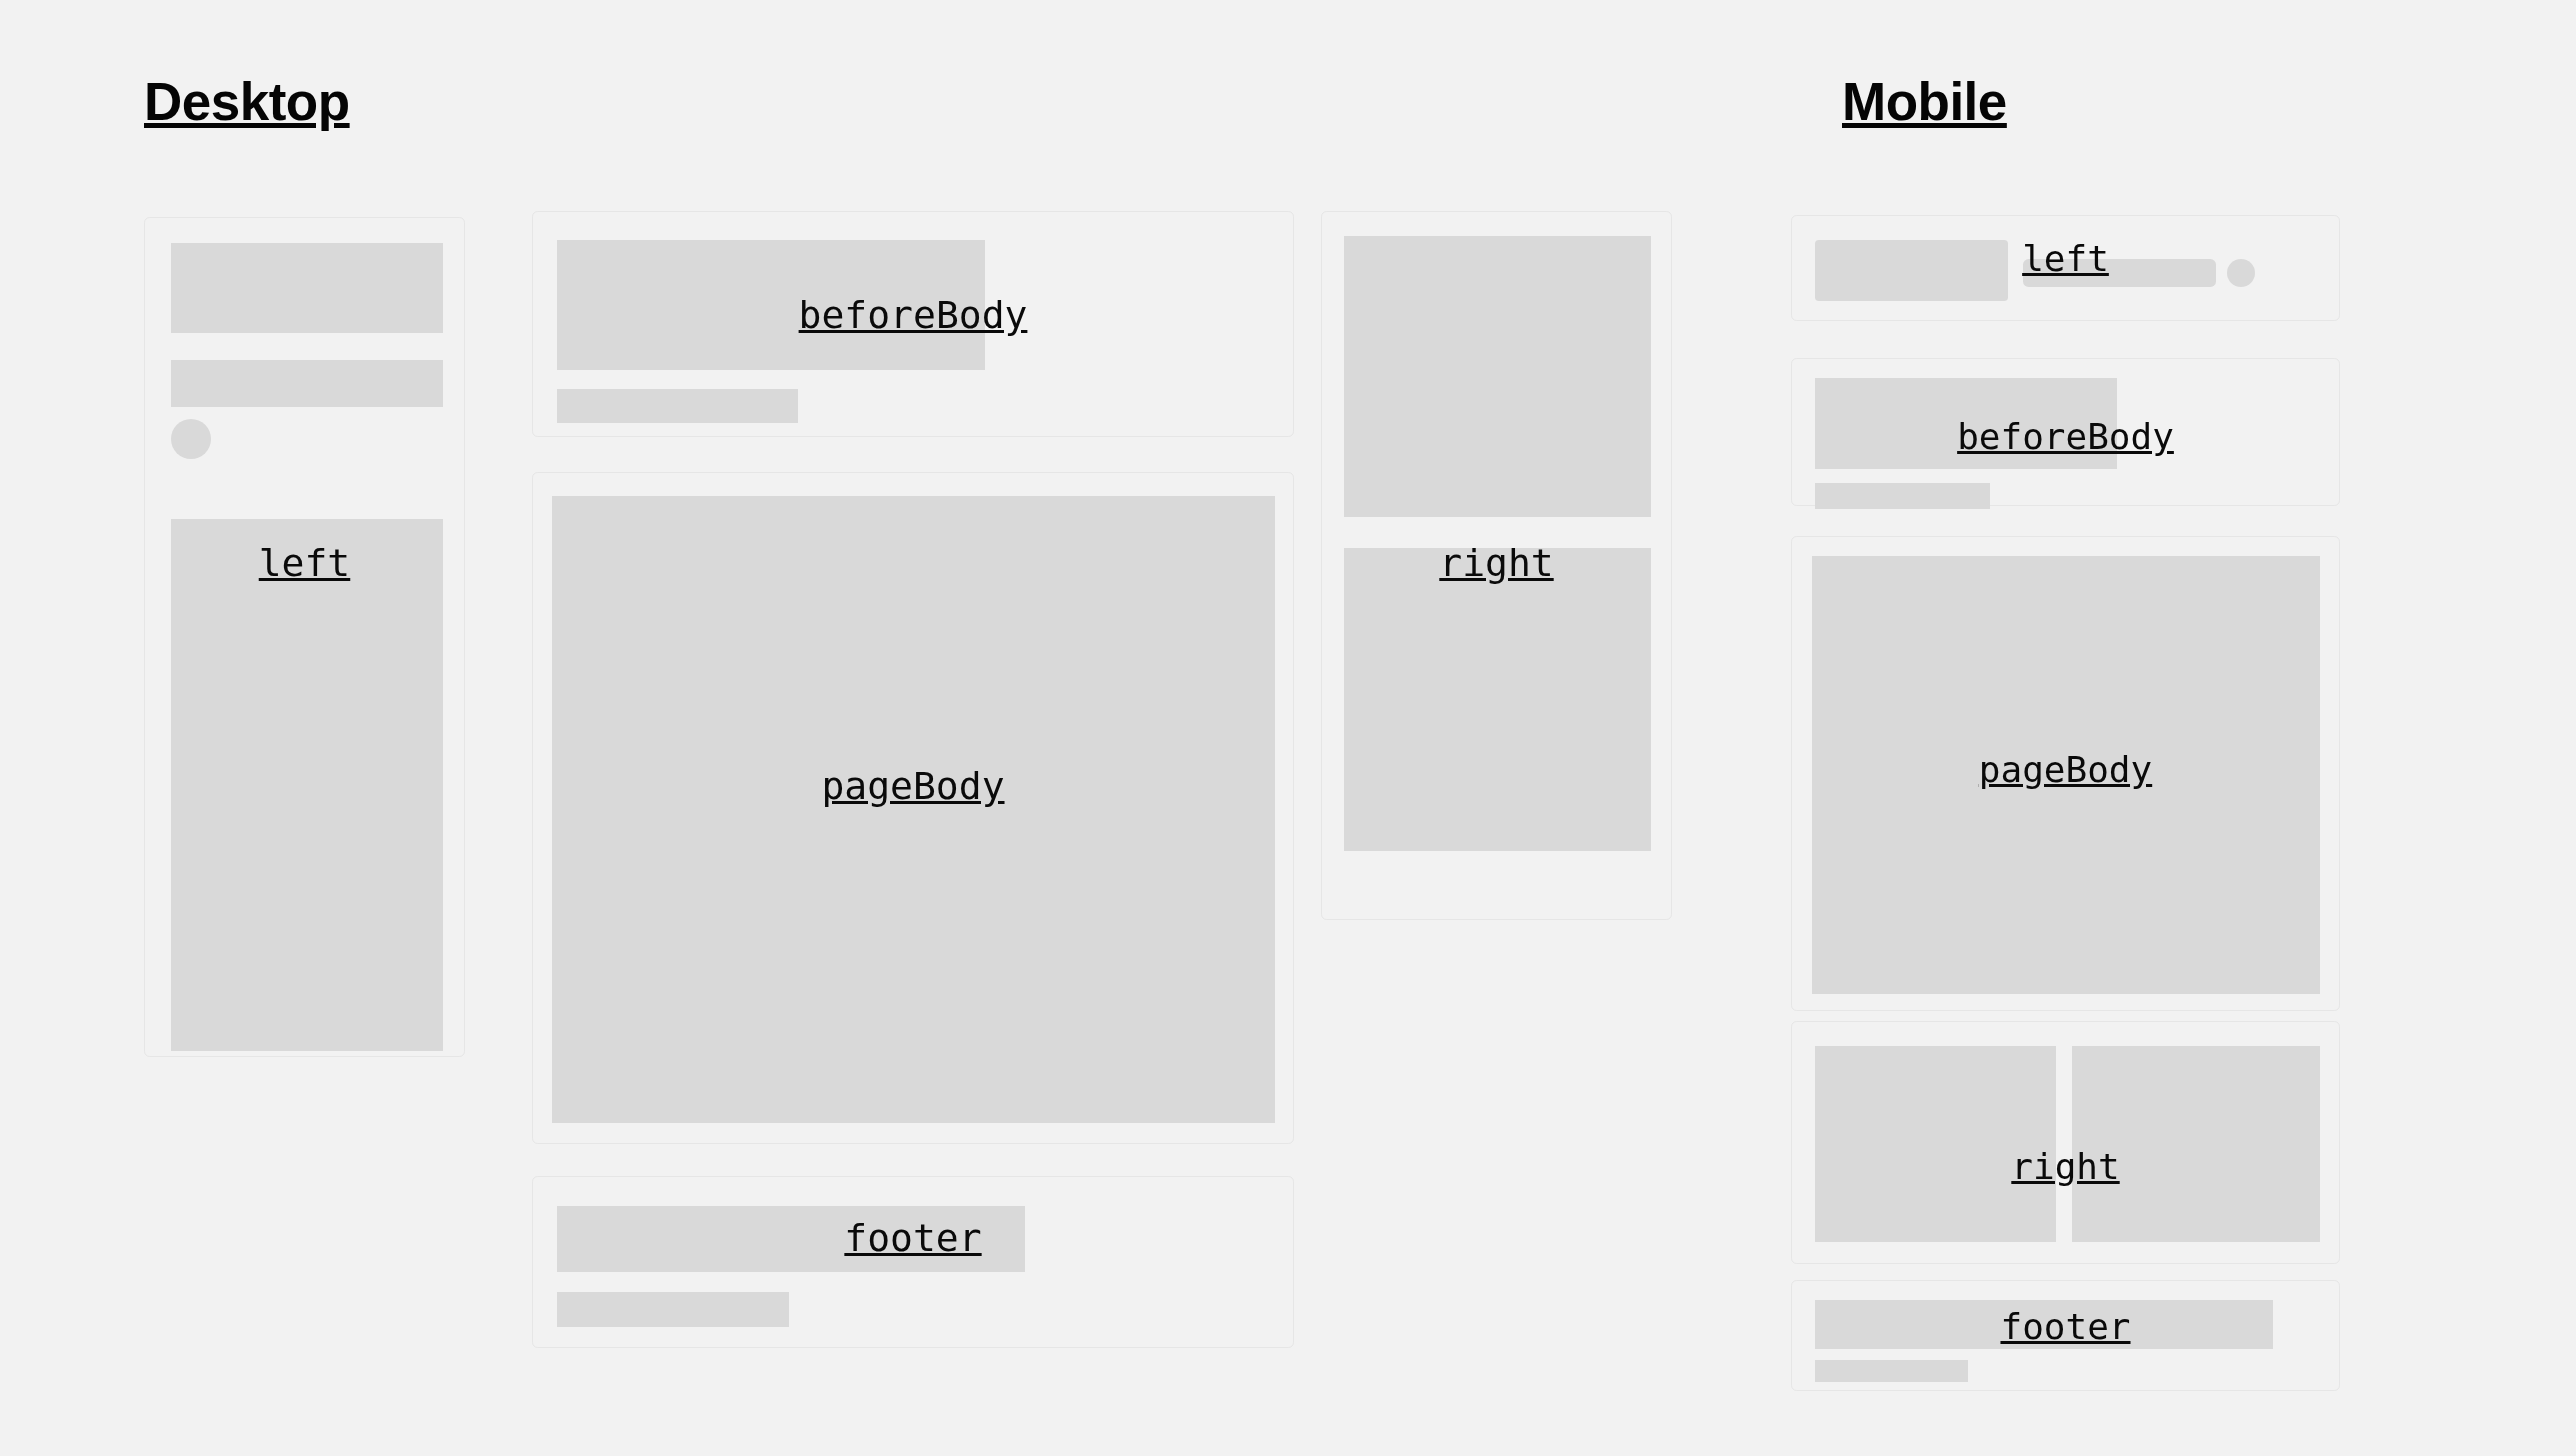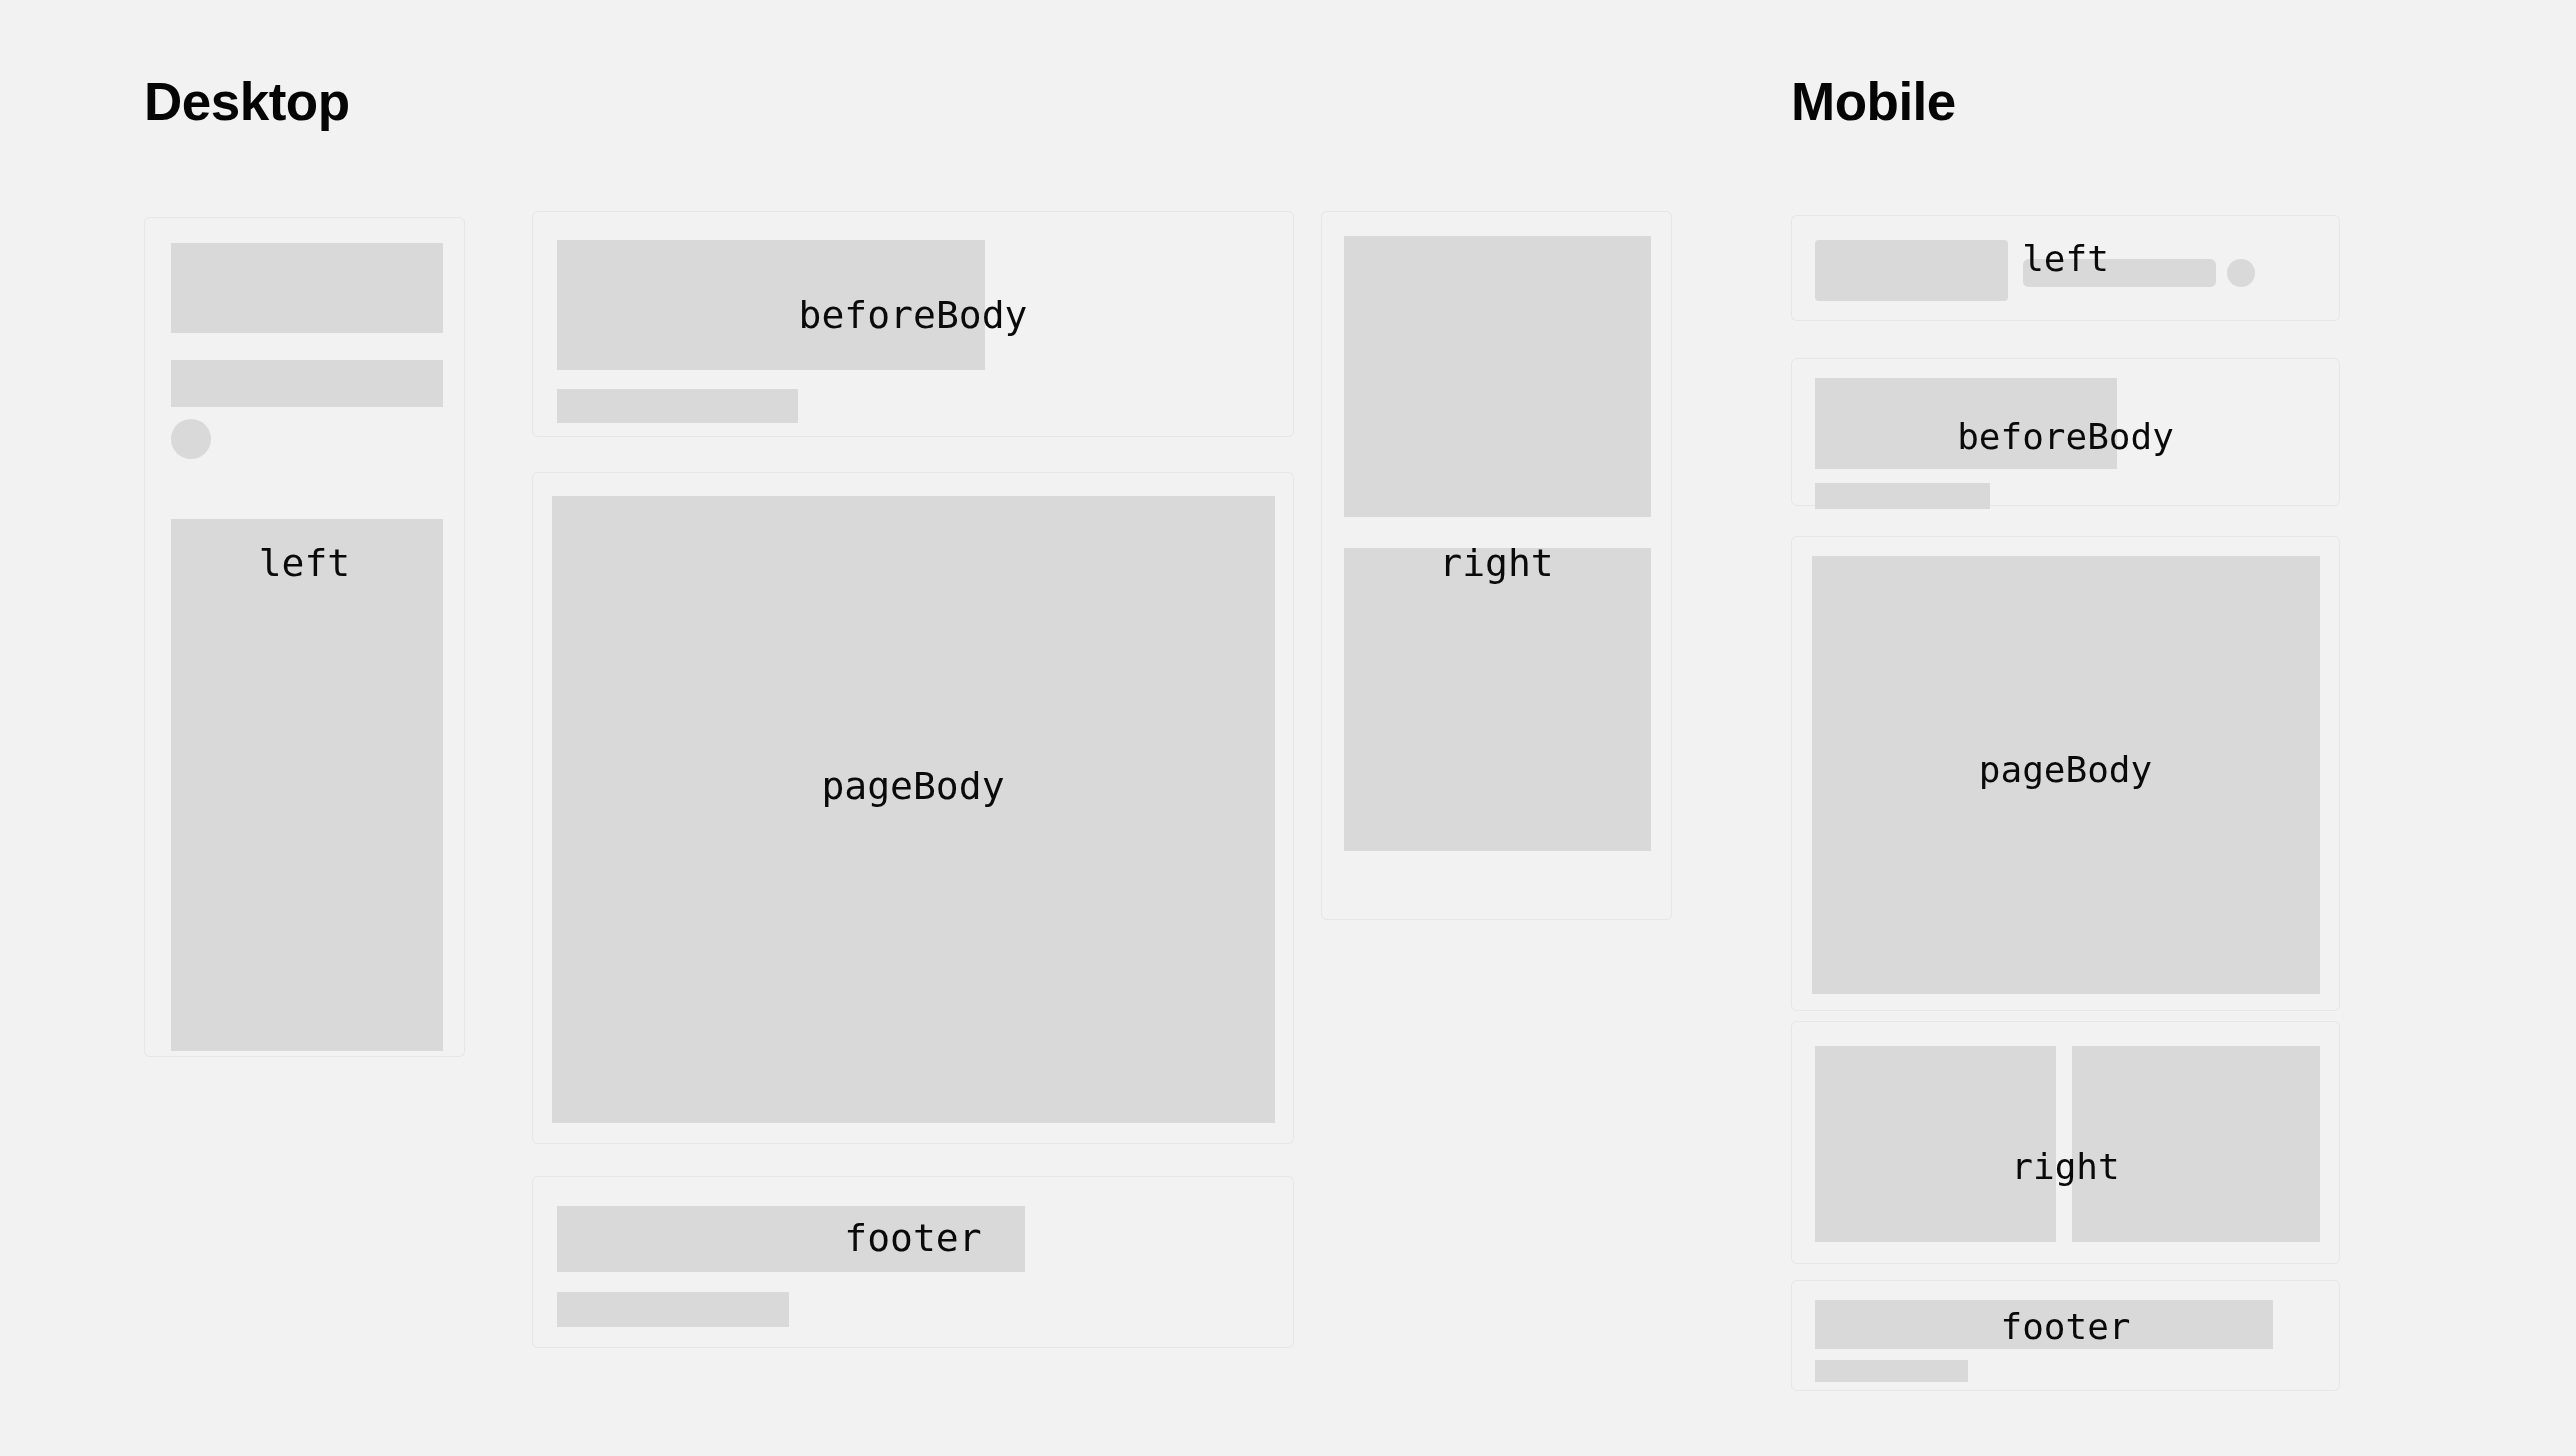--- a/index.html
+++ b/index.html
@@ -1,16 +1,16 @@
 <!DOCTYPE html>
 <html style="font-size:15px"><head>
 <meta charset="utf-8">
 <title>Responsive Layout Slots Preview</title>
 <style>
-  * { box-sizing: border-box; }
+  * { box-sizing: border-box; text-decoration: underline; }
   html, body {
     margin: 0;
     padding: 0;
     width: 2576px;
     height: 1456px;
     background: #f2f2f2;
     font-family: "Liberation Sans", sans-serif;
     overflow: hidden;
   }
 
@@ -26,21 +26,21 @@
     position: absolute;
     font-family: "Liberation Sans", sans-serif;
     font-weight: bold;
     font-size: 53px;
     line-height: 53px;
     color: #050505;
     letter-spacing: -0.5px;
     white-space: nowrap;
   }
   #desktop-title { left: 144px; top: 75px; }
-  #mobile-title  { left: 1791px; top: 75px; }
+  #mobile-title  { left: 1842px; top: 75px; }
 
   
   .card {
     position: absolute;
     background: #f2f2f2;
     border: 1.9px solid #e6e6e6;
     border-radius: 5.6px;
   }
 
   

